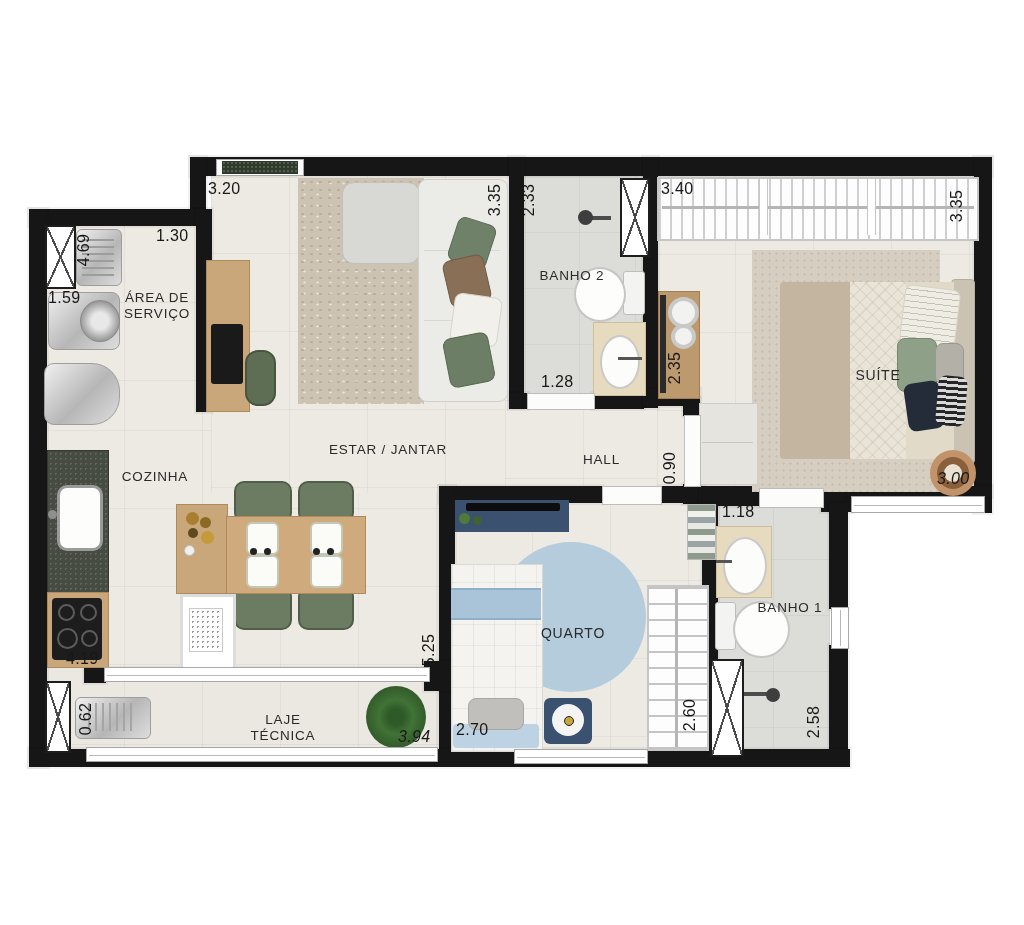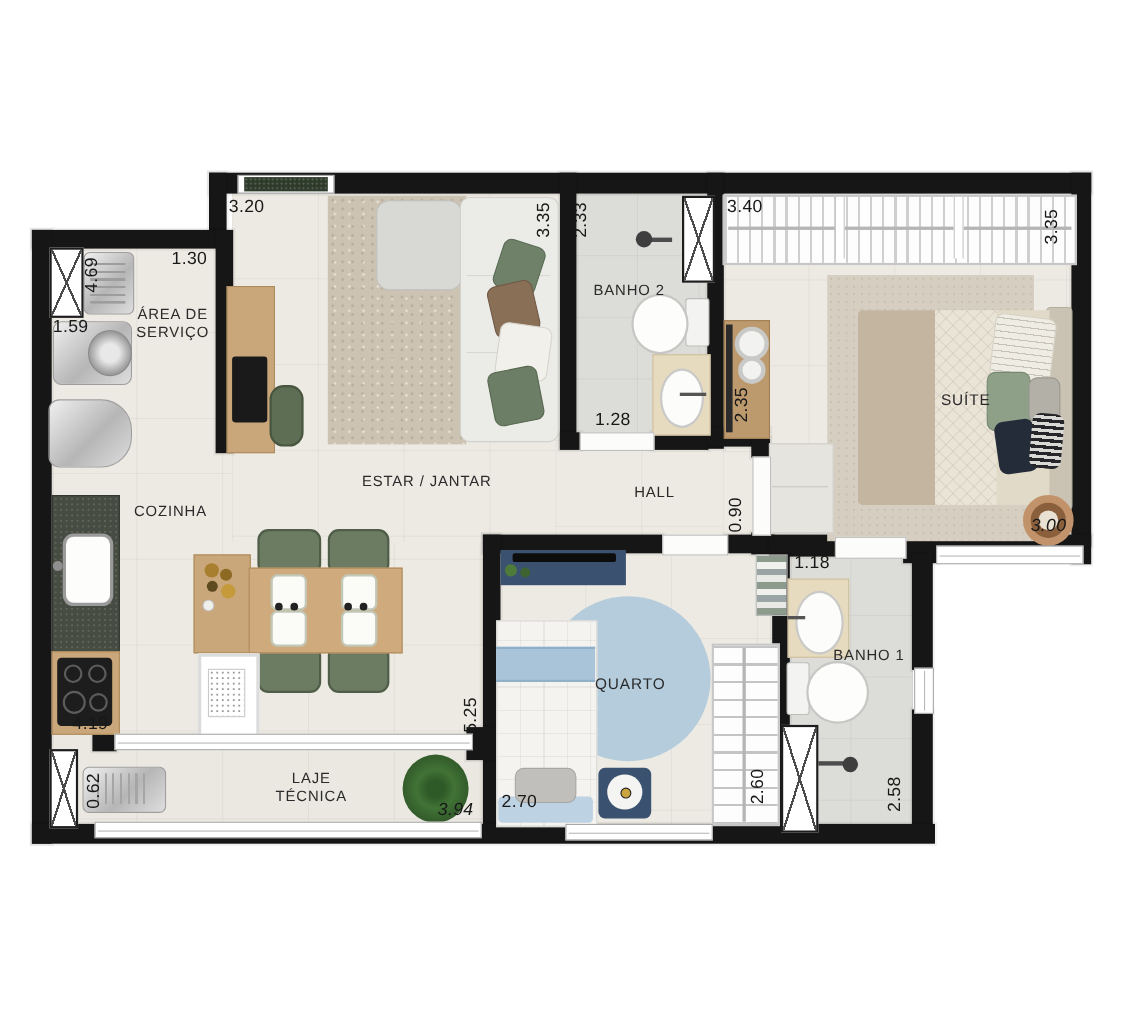--- a/index.html
+++ b/index.html
@@ -16,21 +16,21 @@
   .win{position:absolute;background:#fff;border:1px solid #a8a8a8;z-index:40;}
   .win .bar{position:absolute;left:2px;right:2px;top:50%;border-top:1px solid #b8b8b8;}
   .win.vert .bar{left:50%;top:2px;bottom:2px;right:auto;border-top:none;border-left:1px solid #b8b8b8;}
   .door{position:absolute;background:#fcfcfb;border:1px solid #bdbdbd;z-index:40;}
   .shaft{position:absolute;background:#fff;border:2px solid #1d1d1d;z-index:41;
      background-image:linear-gradient(to top right,transparent calc(50% - 1px),#4a4a4a calc(50% - 1px) calc(50% + 1px),transparent calc(50% + 1px)),
                       linear-gradient(to bottom right,transparent calc(50% - 1px),#4a4a4a calc(50% - 1px) calc(50% + 1px),transparent calc(50% + 1px));}
   .dim{position:absolute;font-size:16px;color:#181818;letter-spacing:.3px;white-space:nowrap;z-index:60;}
   .dim.v{width:44px;height:18px;text-align:center;transform:rotate(-90deg);}
   .room-label{position:absolute;font-size:13.5px;color:#2a2a2a;letter-spacing:.8px;
-     text-align:center;line-height:16px;z-index:60;}
+     text-align:center;line-height:16px;z-index:60;margin-top:12px;}
   .wood{background:#c9a77a;border:1px solid #ae8b5c;}
   .metal{background:linear-gradient(135deg,#f0f0f0,#b6b6b6 55%,#dedede);border:1px solid #9e9e9e;border-radius:6px;}
   .chair{position:absolute;background:#6b7c62;border:2px solid #505e49;border-radius:10px;}
   .plate{position:absolute;background:#fbfbf7;border:2px solid #c2c8b8;border-radius:6px;}
   .pillow{position:absolute;border-radius:8px;}
   .toilet-bowl{position:absolute;background:#fdfdfc;border:2px solid #c6c6c4;border-radius:50%;}
   .toilet-tank{position:absolute;background:#f3f3f1;border:1px solid #bdbdbb;border-radius:3px;}
   .vanity{position:absolute;background:#e6dabf;border:1px solid #cdbf9e;}
   .sink{position:absolute;background:#fcfcfa;border:2px solid #c9c9c7;border-radius:50%;}
   .closet{position:absolute;background:#fdfdfd;border:2px solid #c6c6c6;z-index:30;}
@@ -230,21 +230,21 @@
   <div class="door" style="left:759px;top:488px;width:63px;height:18px;"></div>
 
   <div class="shaft" style="left:45px;top:225px;width:27px;height:60px;"></div>
   <div class="shaft" style="left:620px;top:178px;width:26px;height:75px;"></div>
   <div class="shaft" style="left:45px;top:681px;width:22px;height:68px;"></div>
   <div class="shaft" style="left:710px;top:659px;width:30px;height:94px;"></div>
 
   <div class="room-label" style="left:114px;top:278px;width:86px;">ÁREA DE SERVIÇO</div>
   <div class="room-label" style="left:116px;top:457px;width:78px;">COZINHA</div>
   <div class="room-label" style="left:326px;top:430px;width:124px;white-space:nowrap;">ESTAR / JANTAR</div>
-  <div class="room-label" style="left:570px;top:440px;width:50px;">HALL</div>
+  <div class="room-label" style="left:570px;top:440px;width:50px;text-align:right;">HALL</div>
   <div class="room-label" style="left:536px;top:256px;width:72px;white-space:nowrap;">BANHO 2</div>
   <div class="room-label" style="left:850px;top:355px;width:56px;font-size:14px;">SUÍTE</div>
   <div class="room-label" style="left:536px;top:613px;width:74px;font-size:14px;">QUARTO</div>
   <div class="room-label" style="left:753px;top:588px;width:74px;white-space:nowrap;">BANHO 1</div>
   <div class="room-label" style="left:242px;top:700px;width:82px;">LAJE TÉCNICA</div>
 
   <span class="dim" style="left:208px;top:180px;">3.20</span>
   <span class="dim" style="left:156px;top:227px;">1.30</span>
   <span class="dim v" style="left:62px;top:241px;">4.69</span>
   <span class="dim" style="left:48px;top:289px;">1.59</span>

